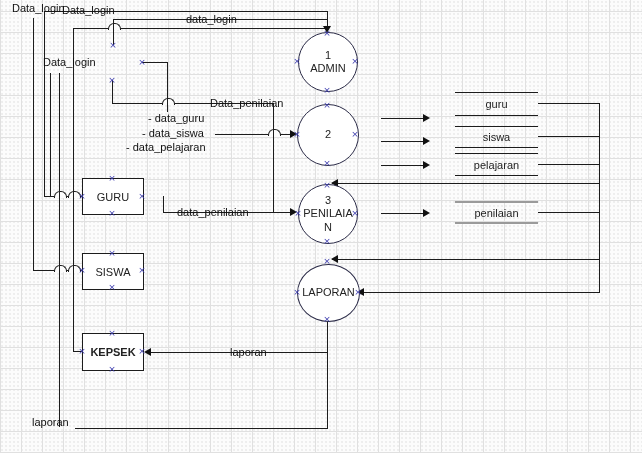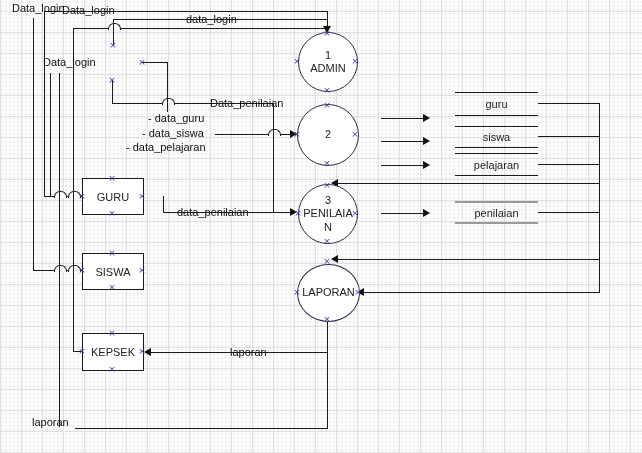--- a/index.html
+++ b/index.html
@@ -95,21 +95,21 @@
   <div class="ah left" style="left:331px;top:255px;"></div>
   <div class="ah left" style="left:357px;top:288px;"></div>
   <div class="ah left" style="left:144px;top:348px;"></div>
 
   <div class="box" style="left:82px;top:178px;">
     <span>GURU</span>
   </div>
   <div class="box" style="left:82px;top:253px;">
     <span>SISWA</span>
   </div>
-  <div class="box" style="left:82px;top:333px;height:36px;">
+  <div class="box" style="left:82px;top:333px;height:36px;font-weight:bold;">
     <span>KEPSEK</span>
   </div>
 
   <div class="circle" style="left:298px;top:32px;width:58px;height:58px;">
     <span>1</span>
     <span class="pname">ADMIN</span>
   </div>
   <div class="circle" style="left:297px;top:104px;width:60px;height:60px;">
     <span>2</span>
   </div>

